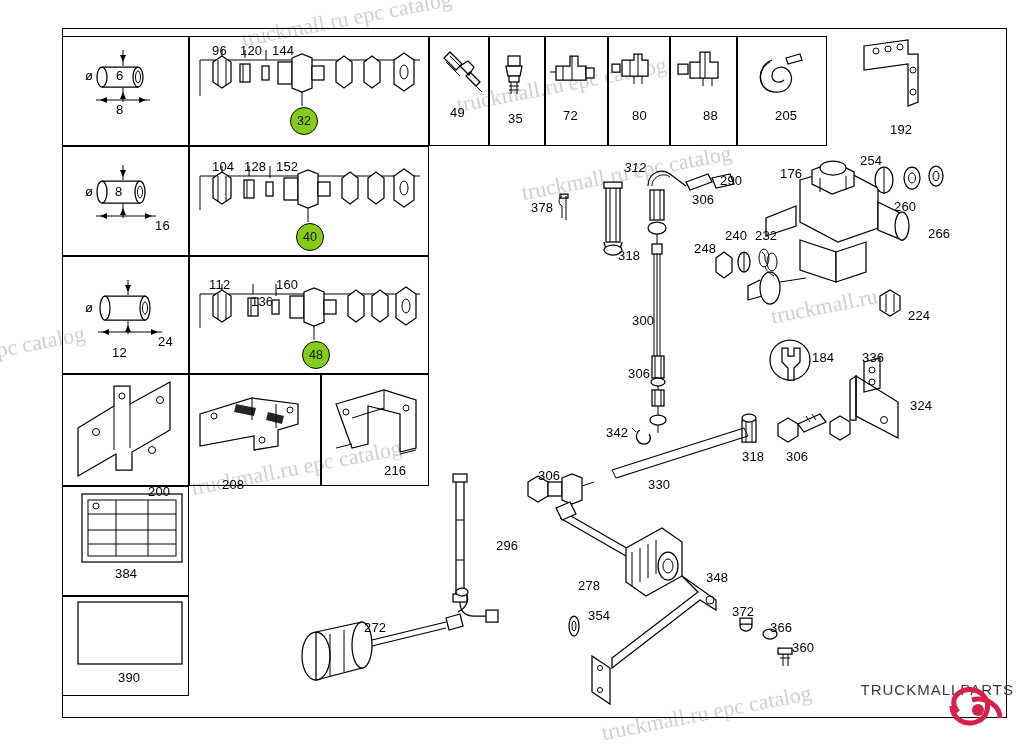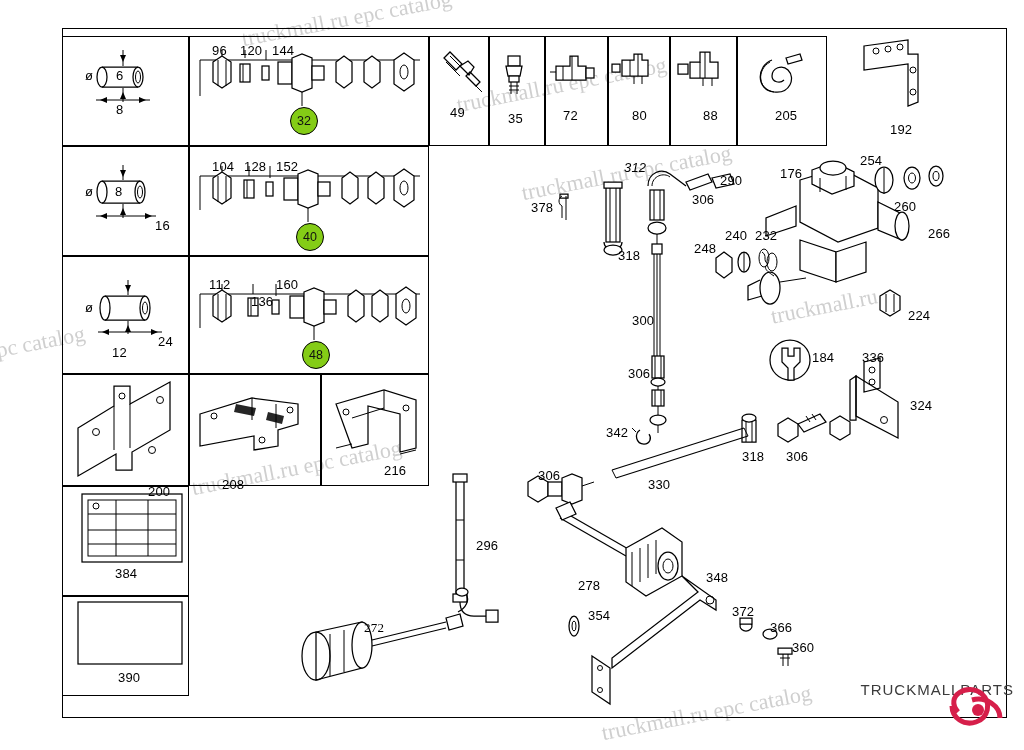--- a/index.html
+++ b/index.html
@@ -506,28 +506,28 @@
   <div class="lbl" style="left:632px;top:313px;">300</div>
   <div class="lbl" style="left:812px;top:350px;">184</div>
   <div class="lbl" style="left:862px;top:350px;">336</div>
   <div class="lbl" style="left:628px;top:366px;">306</div>
   <div class="lbl" style="left:910px;top:398px;">324</div>
   <div class="lbl" style="left:606px;top:425px;">342</div>
   <div class="lbl" style="left:742px;top:449px;">318</div>
   <div class="lbl" style="left:786px;top:449px;">306</div>
   <div class="lbl" style="left:538px;top:468px;">306</div>
   <div class="lbl" style="left:648px;top:477px;">330</div>
-  <div class="lbl" style="left:476px;top:538px;text-align:center;">296</div>
+  <div class="lbl" style="left:496px;top:538px;text-align:center;">296</div>
   <div class="lbl" style="left:578px;top:578px;">278</div>
   <div class="lbl" style="left:706px;top:570px;">348</div>
   <div class="lbl" style="left:588px;top:608px;">354</div>
   <div class="lbl" style="left:732px;top:604px;">372</div>
   <div class="lbl" style="left:770px;top:620px;">366</div>
   <div class="lbl" style="left:792px;top:640px;">360</div>
-  <div class="lbl" style="left:364px;top:620px;font-family:Liberation Serif, serif;">272</div>
+  <div class="lbl" style="left:364px;top:620px;">272</div>
 
   <div class="logo-text">TRUCKMALLPARTS</div>
   <svg class="logo" viewBox="0 0 150 66">
     <g fill="none" stroke="#d61f4a" stroke-width="5">
       <path d="M92 34 c-14 -16 10 -30 24 -18 c10 9 6 24 -6 28 c-12 4 -24 -4 -24 -16"></path>
       <path d="M106 22 c14 -4 28 6 28 18"></path>
     </g>
     <circle cx="112" cy="32" r="6" fill="#d61f4a"></circle>
   </svg>
 

